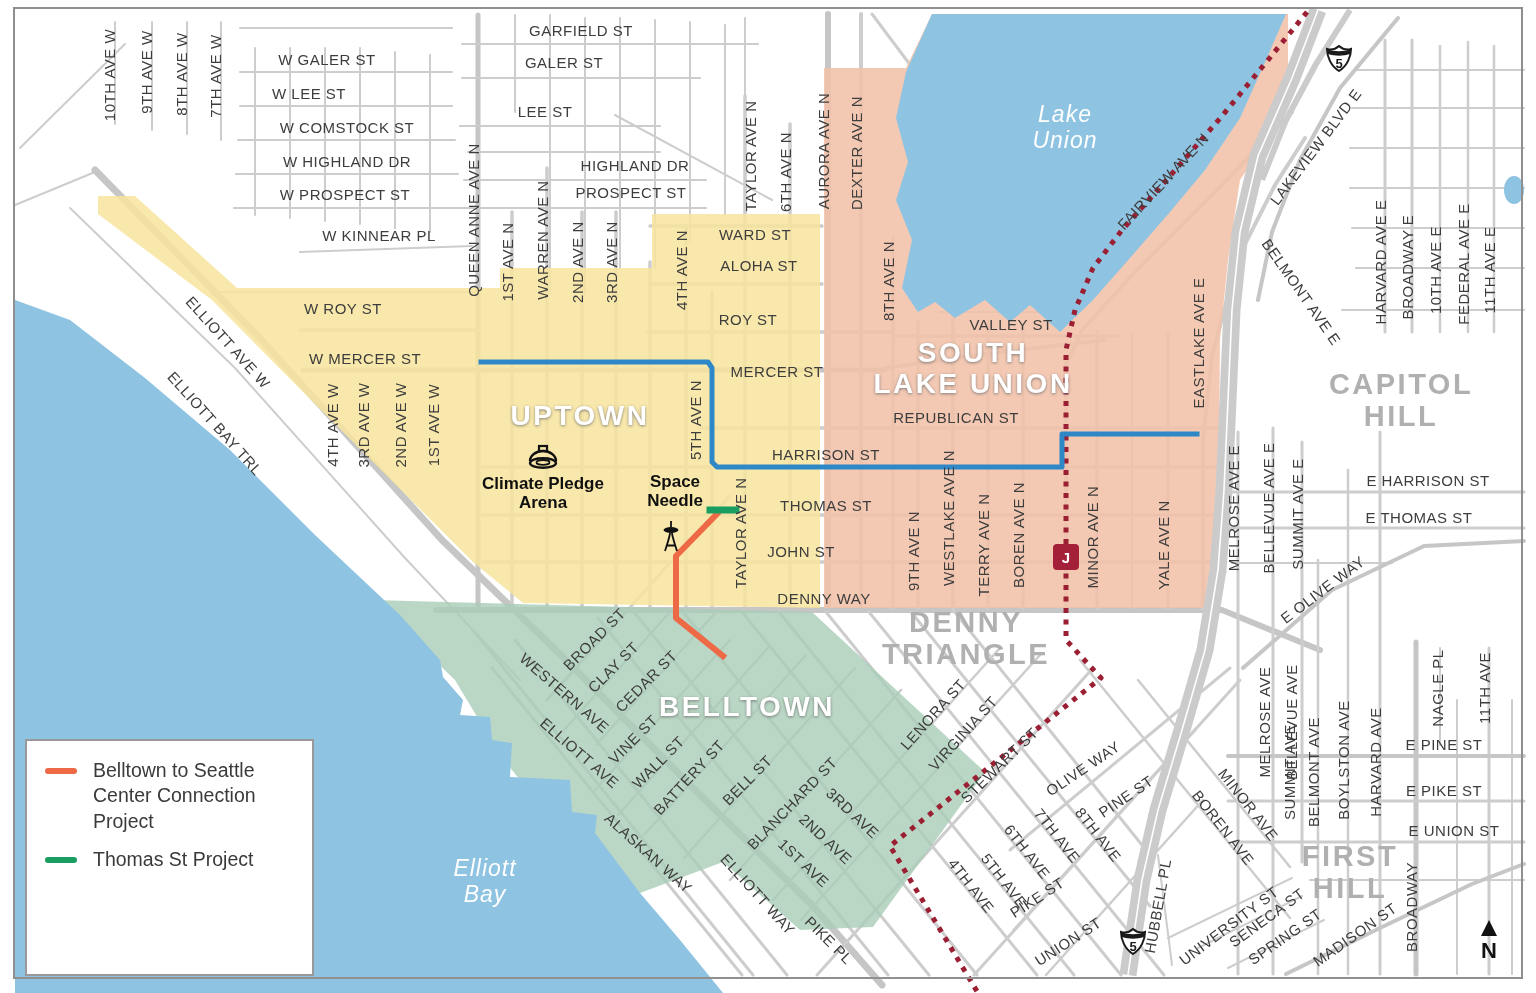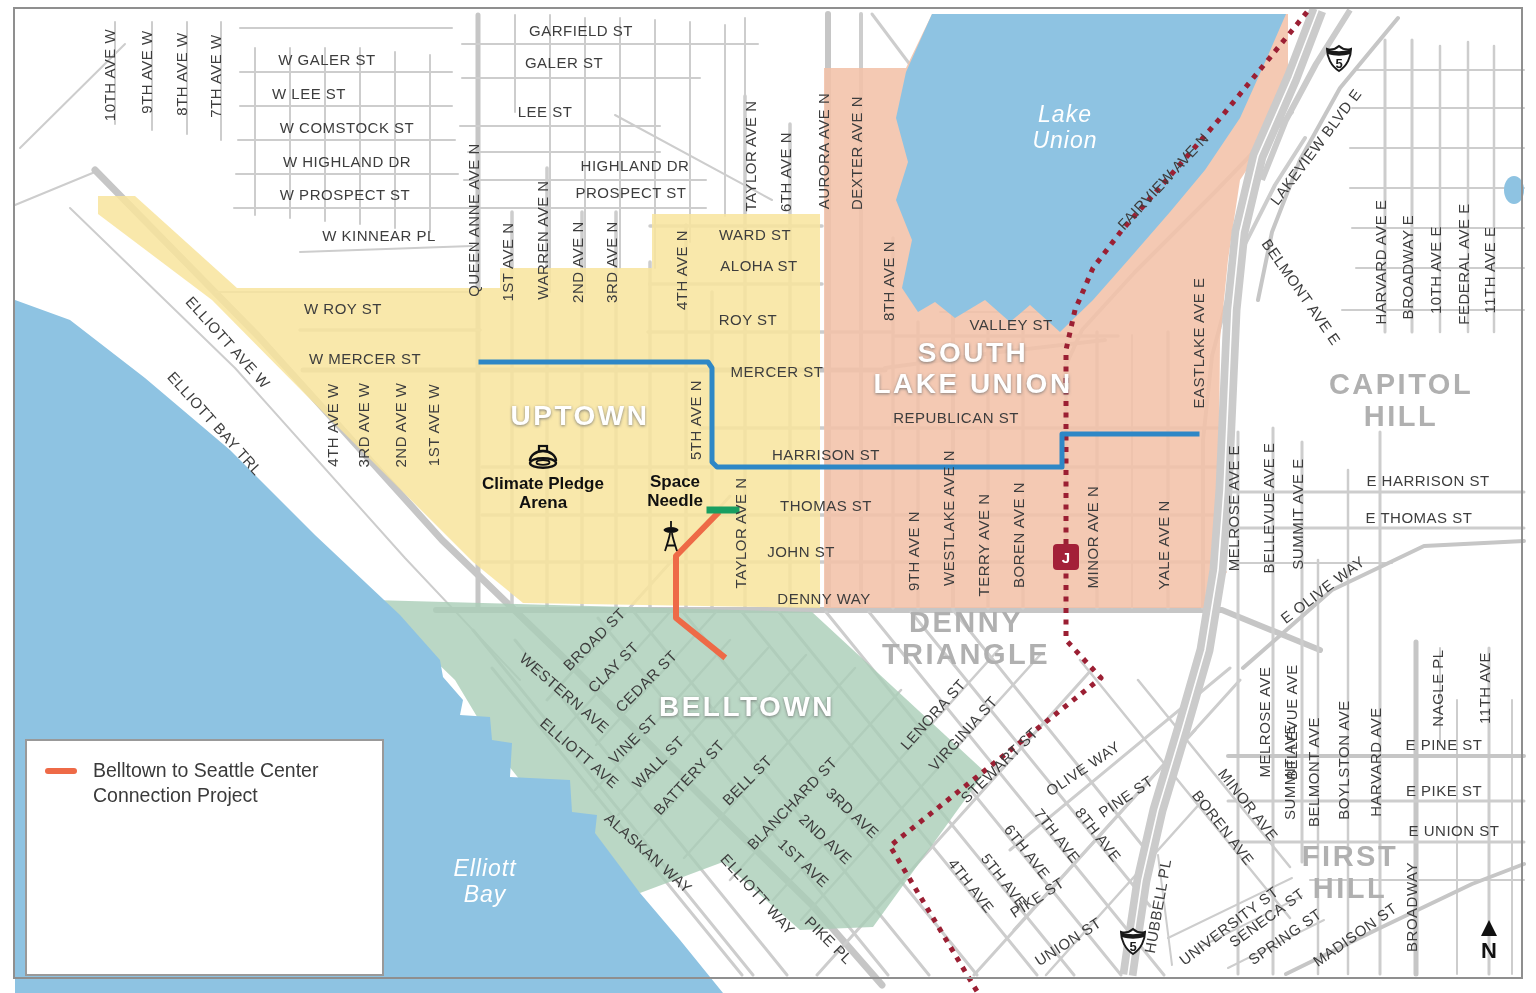--- a/index.html
+++ b/index.html
@@ -9,21 +9,21 @@
   svg text{text-anchor:middle;font-family:"Liberation Sans",sans-serif;}
   .lb-st{font-size:15px;fill:#3d3d3d;letter-spacing:.5px;}
   .lb-dist{font-size:29px;font-weight:bold;fill:#b0b0b0;letter-spacing:2.5px;}
   .lb-hood{font-size:28px;font-weight:bold;fill:#ffffff;letter-spacing:2.5px;
            filter:drop-shadow(0 1.5px 1.5px rgba(110,110,110,.85));}
   .lb-water{font-size:23px;font-style:italic;fill:#ffffff;letter-spacing:1px;}
   .lb-poi{font-size:17px;font-weight:bold;fill:#101010;}
   .lb-shield{font-size:13px;font-weight:bold;fill:#1a1a1a;}
   .lb-badge{font-size:15px;font-weight:bold;fill:#ffffff;}
   .lb-north{font-size:22px;font-weight:bold;fill:#111;}
-  .legend{position:absolute;left:25px;top:739px;width:359px;height:237px;box-sizing:border-box;
+  .legend{position:absolute;left:25px;top:739px;width:289px;height:237px;box-sizing:border-box;
           background:#fff;border:2px solid #999;padding:17px 18px;z-index:5;}
   .legend-row{display:flex;align-items:flex-start;margin-bottom:13px;}
   .legend-swatch{flex:0 0 32px;height:6px;margin-top:10px;margin-right:16px;border-radius:3px;}
   .legend-label{font-size:19.5px;color:#3a3a3a;line-height:1.3;}
 </style>
 </head>
 <body>
 
 <div id="stage">
   <svg id="map-svg" width="1536" height="993" viewBox="0 0 1536 993">
@@ -349,14 +349,18 @@
         </g>
       </g>
       <rect x="14" y="8" width="1508" height="970" fill="none" stroke="#8f8f8f" stroke-width="2"></rect>
     </svg>
 
   <div class="legend">
     <div class="legend-row">
       <span class="legend-swatch" style="background: rgb(238, 106, 71);"></span>
       <span class="legend-label">Belltown to Seattle Center Connection Project</span>
     </div>
+    <div class="legend-row">
+      <span class="legend-swatch" style="background: rgb(24, 158, 97);"></span>
+      <span class="legend-label">Thomas St Project</span>
+    </div>
   </div>
 </div>
 
 </body></html>

